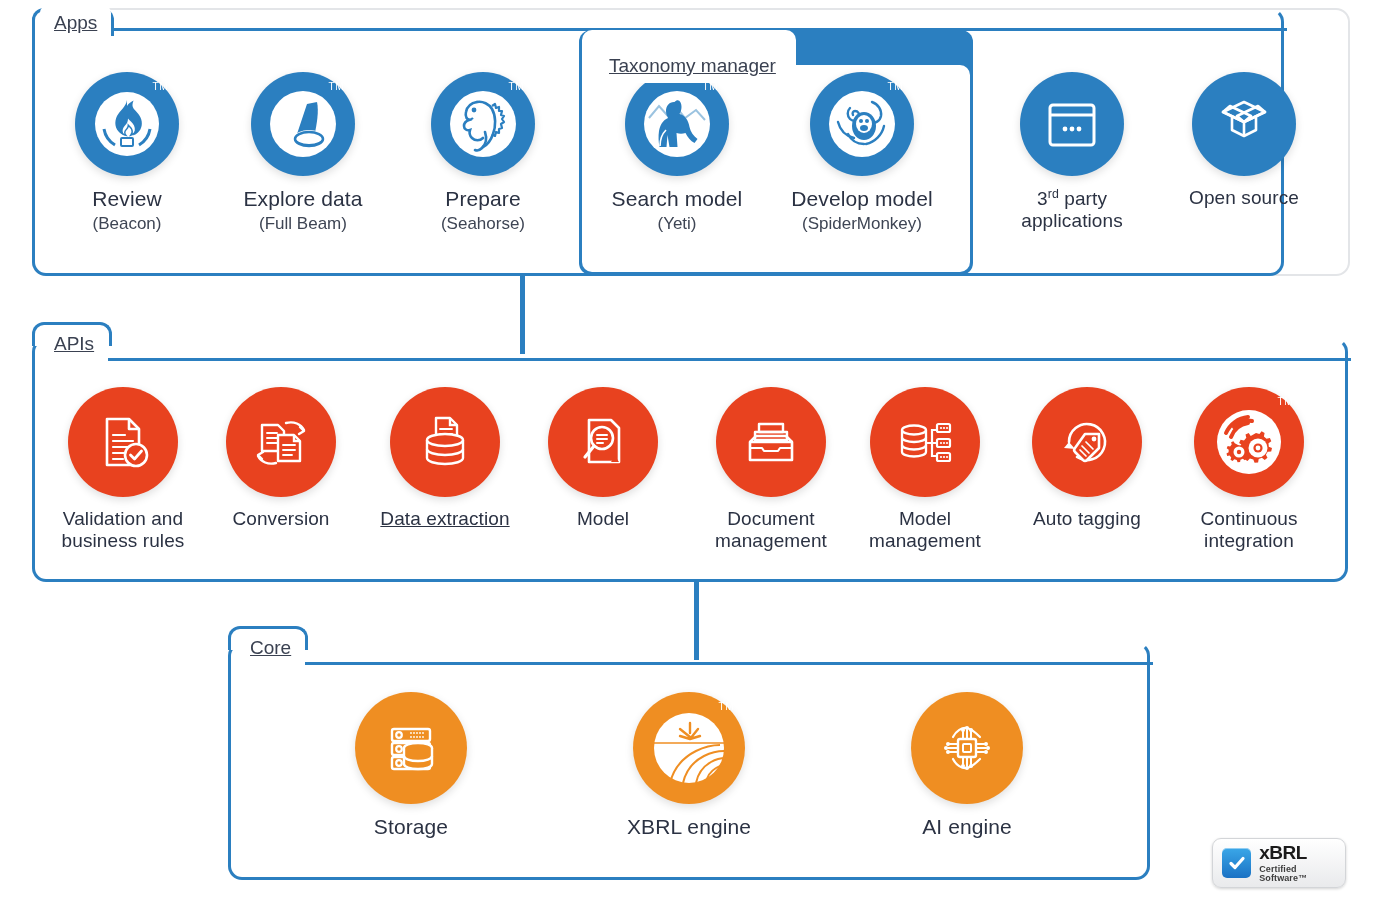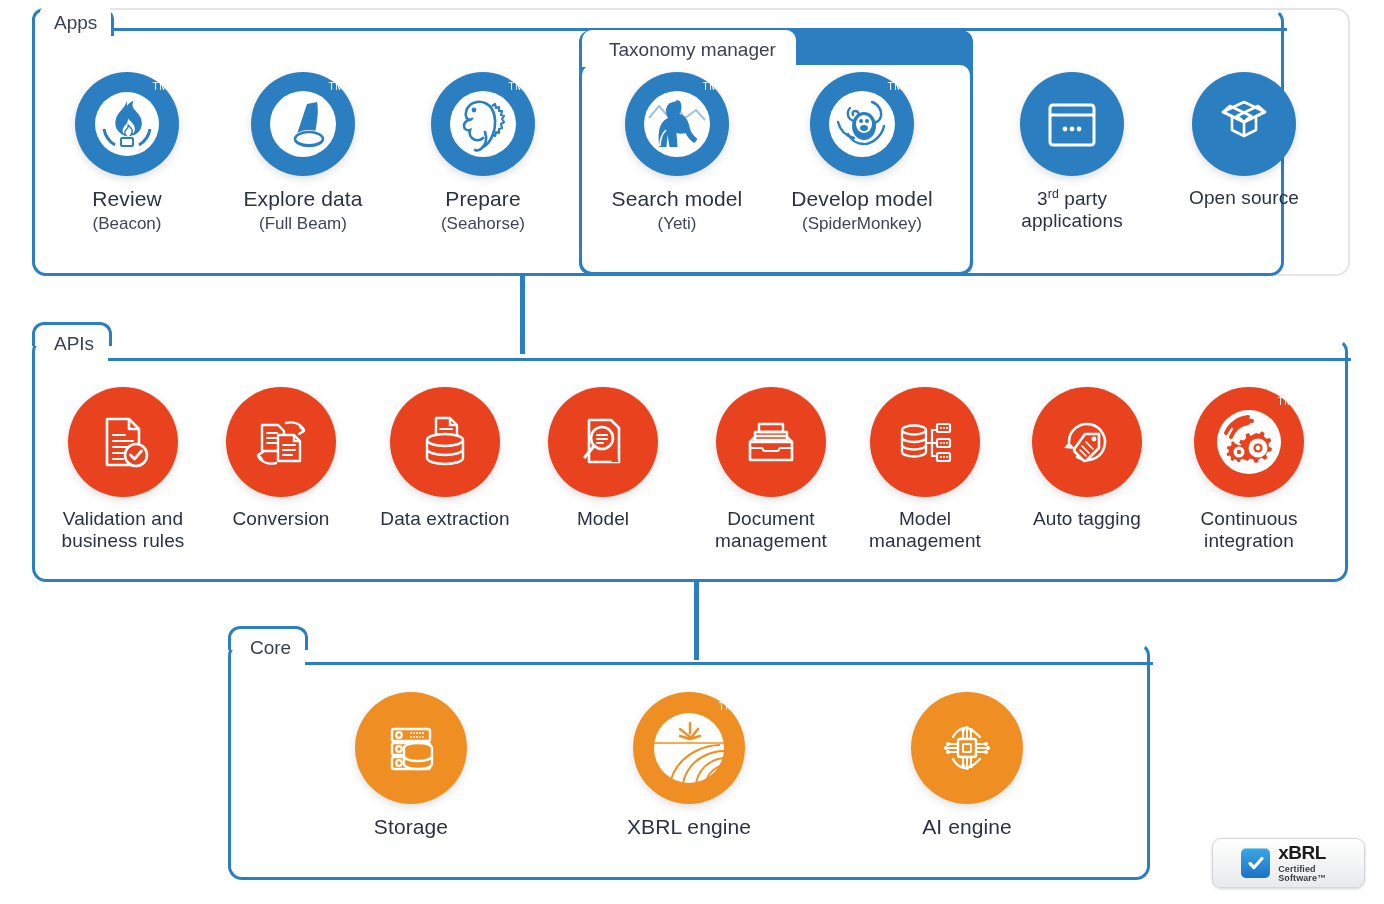--- a/index.html
+++ b/index.html
@@ -17,21 +17,21 @@
   .panel{position:absolute;box-sizing:border-box;}
   .panel-outer{
     border:2px solid #e3e5e8;border-radius:14px;background:#fff;
   }
   .panel-blue{
     border:3px solid #2b7fc0;border-radius:14px;background:transparent;
   }
   .tab{
     position:absolute;background:#fff;border-radius:8px 8px 0 0;
     font-size:19px;color:#3a4151;line-height:1;
-    padding:8px 14px 6px 14px;z-index:30;white-space:nowrap;
+    padding:8px 14px 6px 14px;z-index:30;white-space:nowrap;text-decoration:underline;
   }
   .tab-border{
     position:absolute;z-index:25;box-sizing:border-box;
     border:3px solid #2b7fc0;border-bottom:none;border-radius:12px 12px 0 0;
     background:#fff;
   }
 
   
   .node{position:absolute;text-align:center;z-index:20;}
   .circle{
@@ -55,21 +55,21 @@
 
   
   .conn{position:absolute;background:#2b7fc0;z-index:5;}
 
   
   .badge{
     position:absolute;width:132px;height:48px;border-radius:9px;
     background:linear-gradient(#ffffff,#e9eaec);
     border:1px solid #d3d5d8;
     box-shadow:0 1px 3px rgba(0,0,0,.18);
-    display:flex;align-items:center;z-index:40;padding-left:19px;
+    display:flex;align-items:center;z-index:40;
   }
   .badge-check{
     width:30px;height:30px;border-radius:5px;margin-left:9px;
     background:linear-gradient(#3aa7e8,#1b72c4);
     display:flex;align-items:center;justify-content:center;
     box-shadow:inset 0 1px 0 rgba(255,255,255,.45);
   }
   .badge-text{margin-left:8px;line-height:1;}
   .badge-t1{font-size:19px;font-weight:bold;color:#1b1b1b;letter-spacing:-.5px;}
   .badge-t1 .lc{font-weight:bold;}
@@ -136,21 +136,21 @@
         <path d="M19 30c2 2 5 2 7 0" fill="none" stroke="#2b7fc0" stroke-width="2.2"></path>
         <path d="M38 44c2 6 1 12-3 16-2 2-5 3-7 2" fill="none" stroke="#2b7fc0" stroke-width="2.6" stroke-linecap="round"></path>
       </svg>
     </div>
     <div class="lbl">Prepare</div>
     <div class="sub">(Seahorse)</div>
   </div>
 
   <div class="panel" style="left:579px;top:30px;width:394px;height:245px;background:#2b7fc0;border-radius:12px;"></div>
   <div class="panel" style="left:582px;top:65px;width:388px;height:207px;background:#fff;border-radius:10px;"></div>
-  <div class="tab" style="left:582px;top:30px;background:#fff;border-radius:10px 10px 0 0;padding:10px 20px 8px 27px;">
+  <div class="tab" style="left:582px;top:30px;background:#fff;border-radius:10px 10px 0 0;padding:26px 20px 8px 27px;">
     <span>Taxonomy manager</span>
   </div>
 
   <div class="node" style="left:602px;top:72px;width:150px;">
     <div class="circle c-blue" style="width:104px;height:104px;">
       <span class="tm">TM</span>
       <svg width="72" height="72" viewBox="0 0 72 72">
         <circle cx="36" cy="36" r="33" fill="#ffffff"></circle>
         <path d="M8 30 L18 18 L26 27 L33 16 L44 30 L55 22 L64 32" fill="none" stroke="#9bc3e0" stroke-width="2"></path>
         <path d="M33 14c-5 0-8 4-8 9 0 3 1 5 2 7-5 2-8 7-9 13-.8 5-.5 11 .5 16h7l1-12 2 12h8l-1-14c3 1 6 1 9 0 2 4 5 8 9 10l3-4c-4-3-7-7-8-12-1-7-5-12-10-13 1-2 2-4 2-7 0-5-3-9-7-5z" fill="#2b7fc0"></path>
@@ -246,21 +246,21 @@
           </g>
         <path d="M38 14c8-2 15 1 18 7" fill="none" stroke="#fff" stroke-width="2.4" stroke-linecap="round"></path>
         <path d="M52 18l4 4-5 3" fill="none" stroke="#fff" stroke-width="2.4" stroke-linecap="round" stroke-linejoin="round"></path>
         <path d="M28 54c-8 2-15-1-18-7" fill="none" stroke="#fff" stroke-width="2.4" stroke-linecap="round"></path>
         <path d="M14 50l-4-4 5-3" fill="none" stroke="#fff" stroke-width="2.4" stroke-linecap="round" stroke-linejoin="round"></path>
       </svg>
     </div>
     <div class="lbl lbl-sm">Conversion</div>
   </div>
 
-  <div class="node" style="left:372px;top:387px;width:146px;">
+  <div class="node" style="left:372px;top:387px;width:146px;text-decoration:underline;">
     <div class="circle c-red" style="width:110px;height:110px;">
       <svg width="64" height="64" viewBox="0 0 64 64">
         <path d="M23 8h14l7 7v17H23z" fill="#e8421f" stroke="#fff" stroke-width="2.4" stroke-linejoin="round"></path>
         <path d="M37 8v7h7" fill="none" stroke="#fff" stroke-width="2.4"></path>
         <g stroke="#fff" stroke-width="1.9" stroke-linecap="round">
             <path d="M27 19h12M27 24h12"></path>
           </g>
         <ellipse cx="32" cy="30" rx="18" ry="6" fill="#e8421f" stroke="#fff" stroke-width="2.4"></ellipse>
         <path d="M14 30v18c0 3.3 8 6 18 6s18-2.7 18-6V30" fill="none" stroke="#fff" stroke-width="2.4"></path>
         <path d="M14 39c0 3.3 8 6 18 6s18-2.7 18-6" fill="none" stroke="#fff" stroke-width="2.4"></path>

